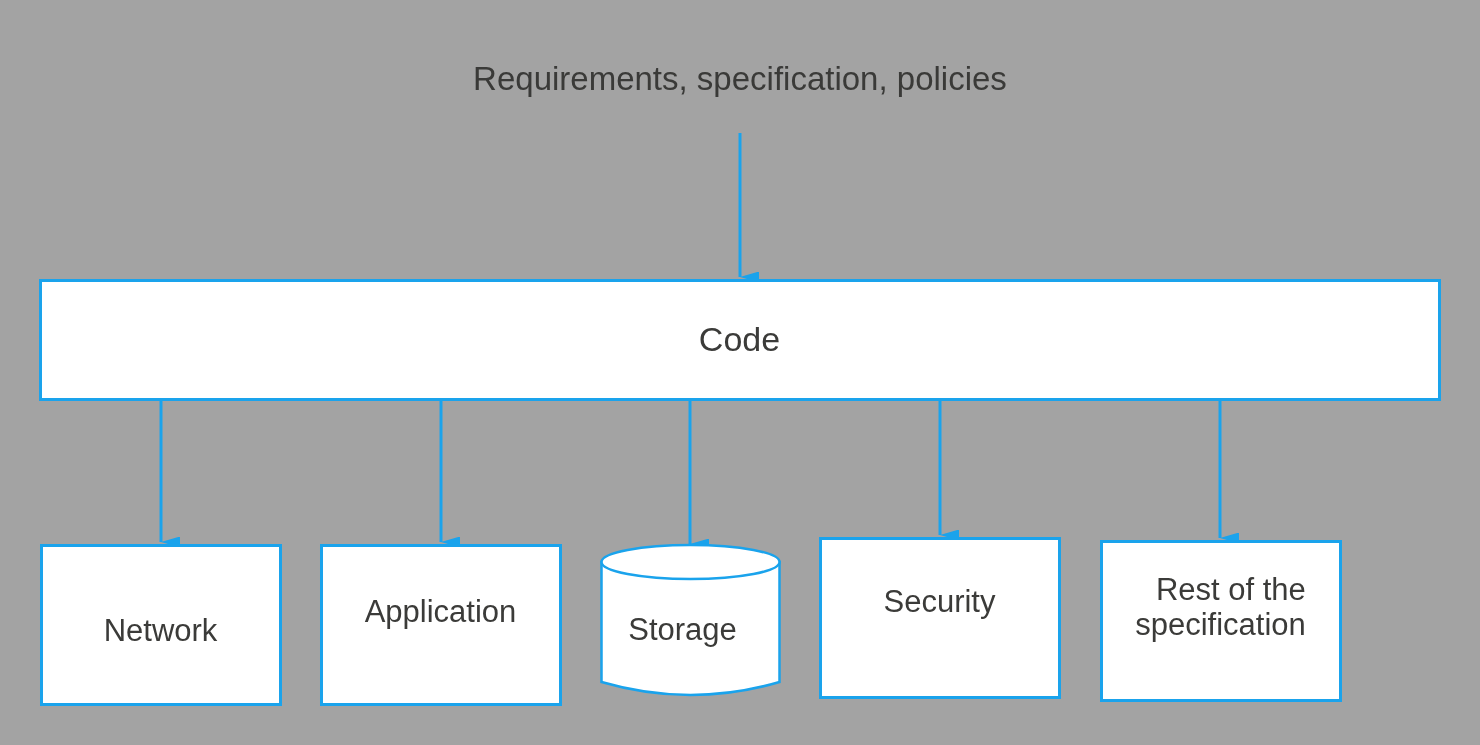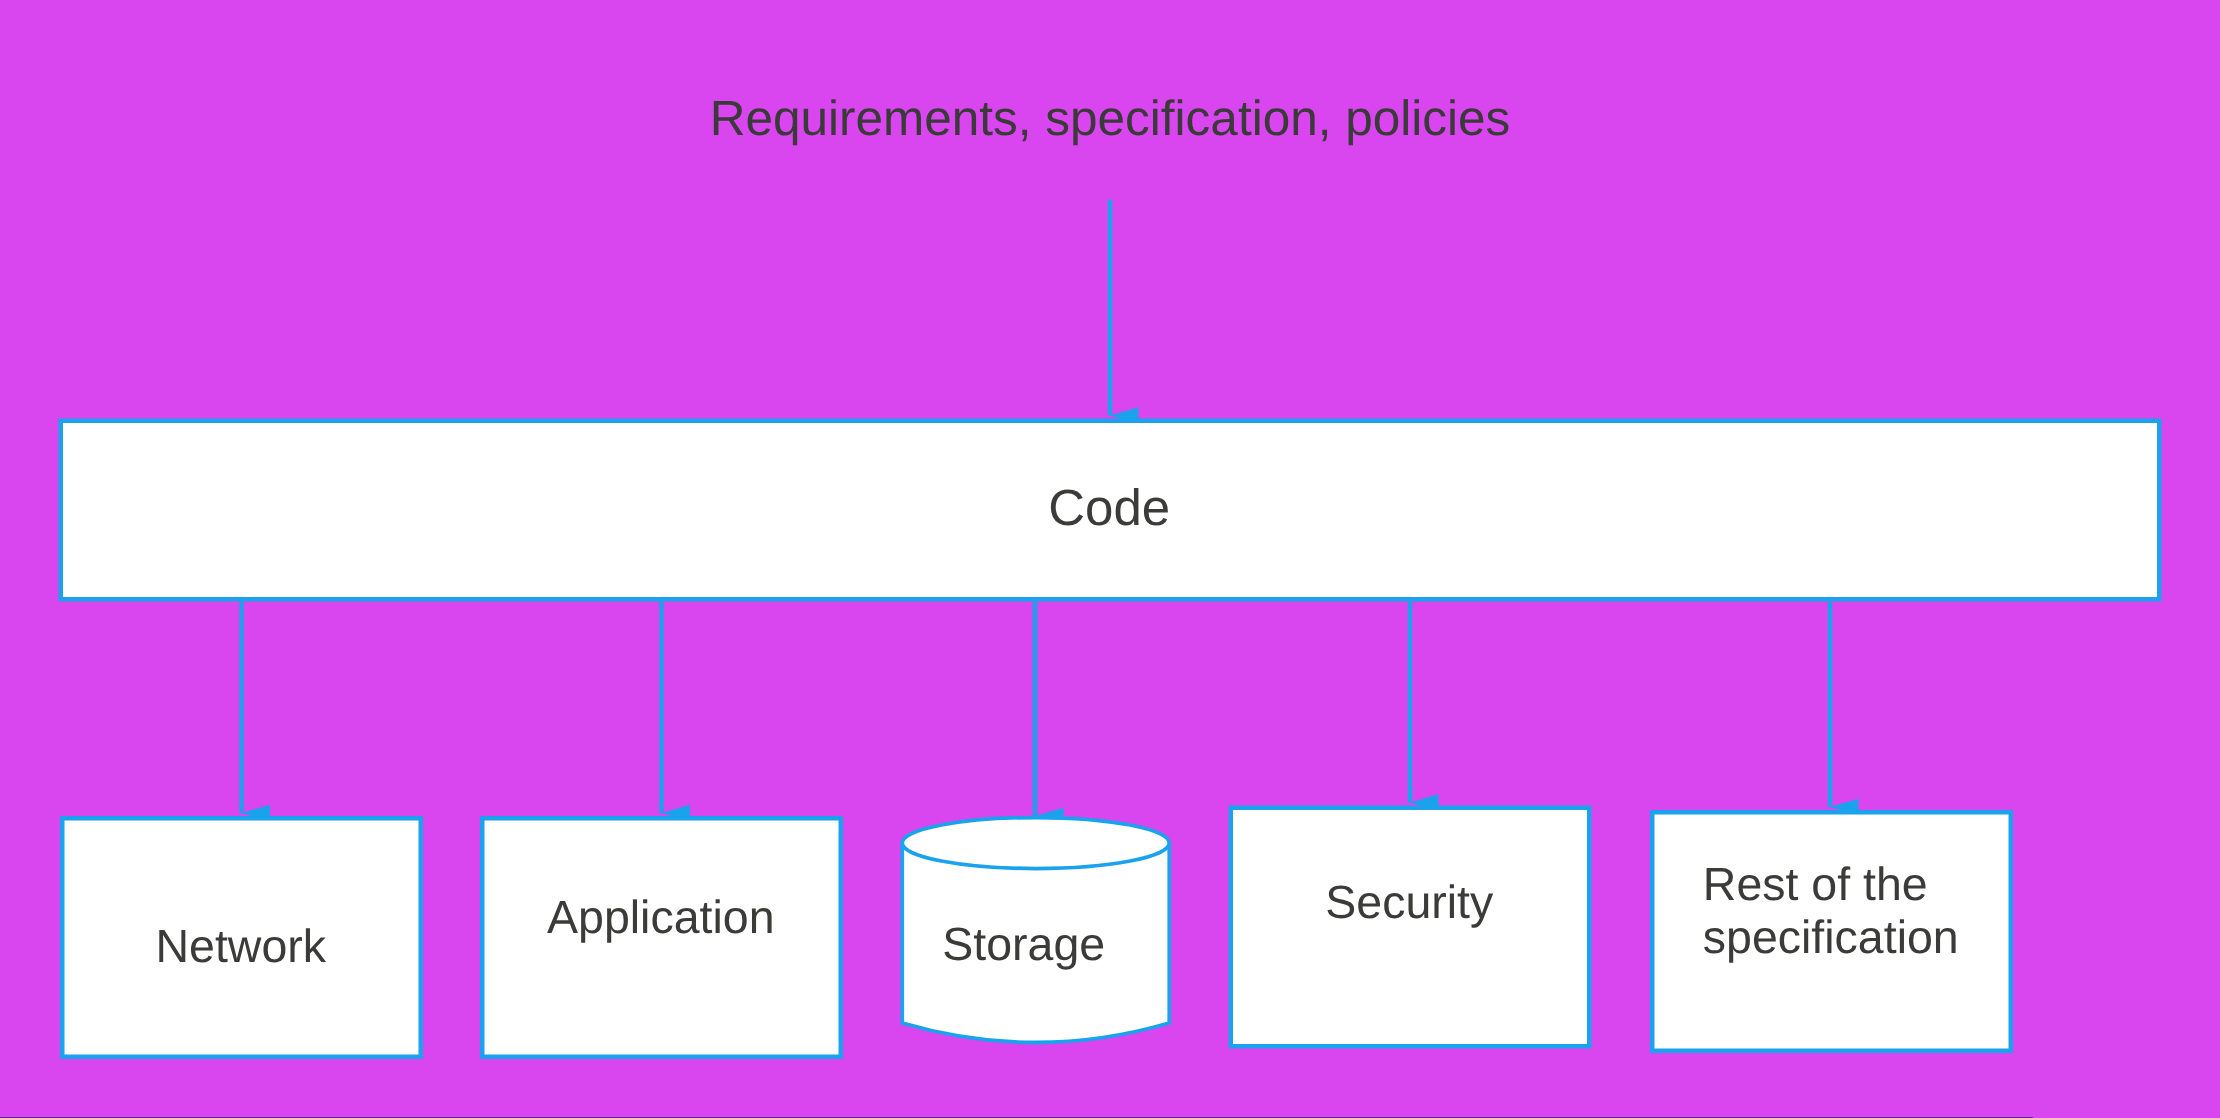--- a/index.html
+++ b/index.html
@@ -7,36 +7,36 @@
     padding: 0;
     background: #041c29;
   }
   body {
     font-family: "Liberation Sans", sans-serif;
   }
   #canvas {
     position: relative;
     width: 1480px;
     height: 745px;
-    background: #d946ef;
+    background: #a3a3a3;
     overflow: hidden;
   }
   .svg-layer {
     position: absolute;
     left: 0;
     top: 0;
     width: 1480px;
     height: 745px;
   }
   .node-label {
     position: absolute;
     display: flex;
     align-items: center;
     justify-content: center;
-    text-align: left;
+    text-align: right;
     color: #3b3b39;
     line-height: 1.12;
     white-space: pre-line;
     pointer-events: none;
     border-radius: 32px;
   }
   #title-text {
     position: absolute;
     left: 0;
     top: 60px;

